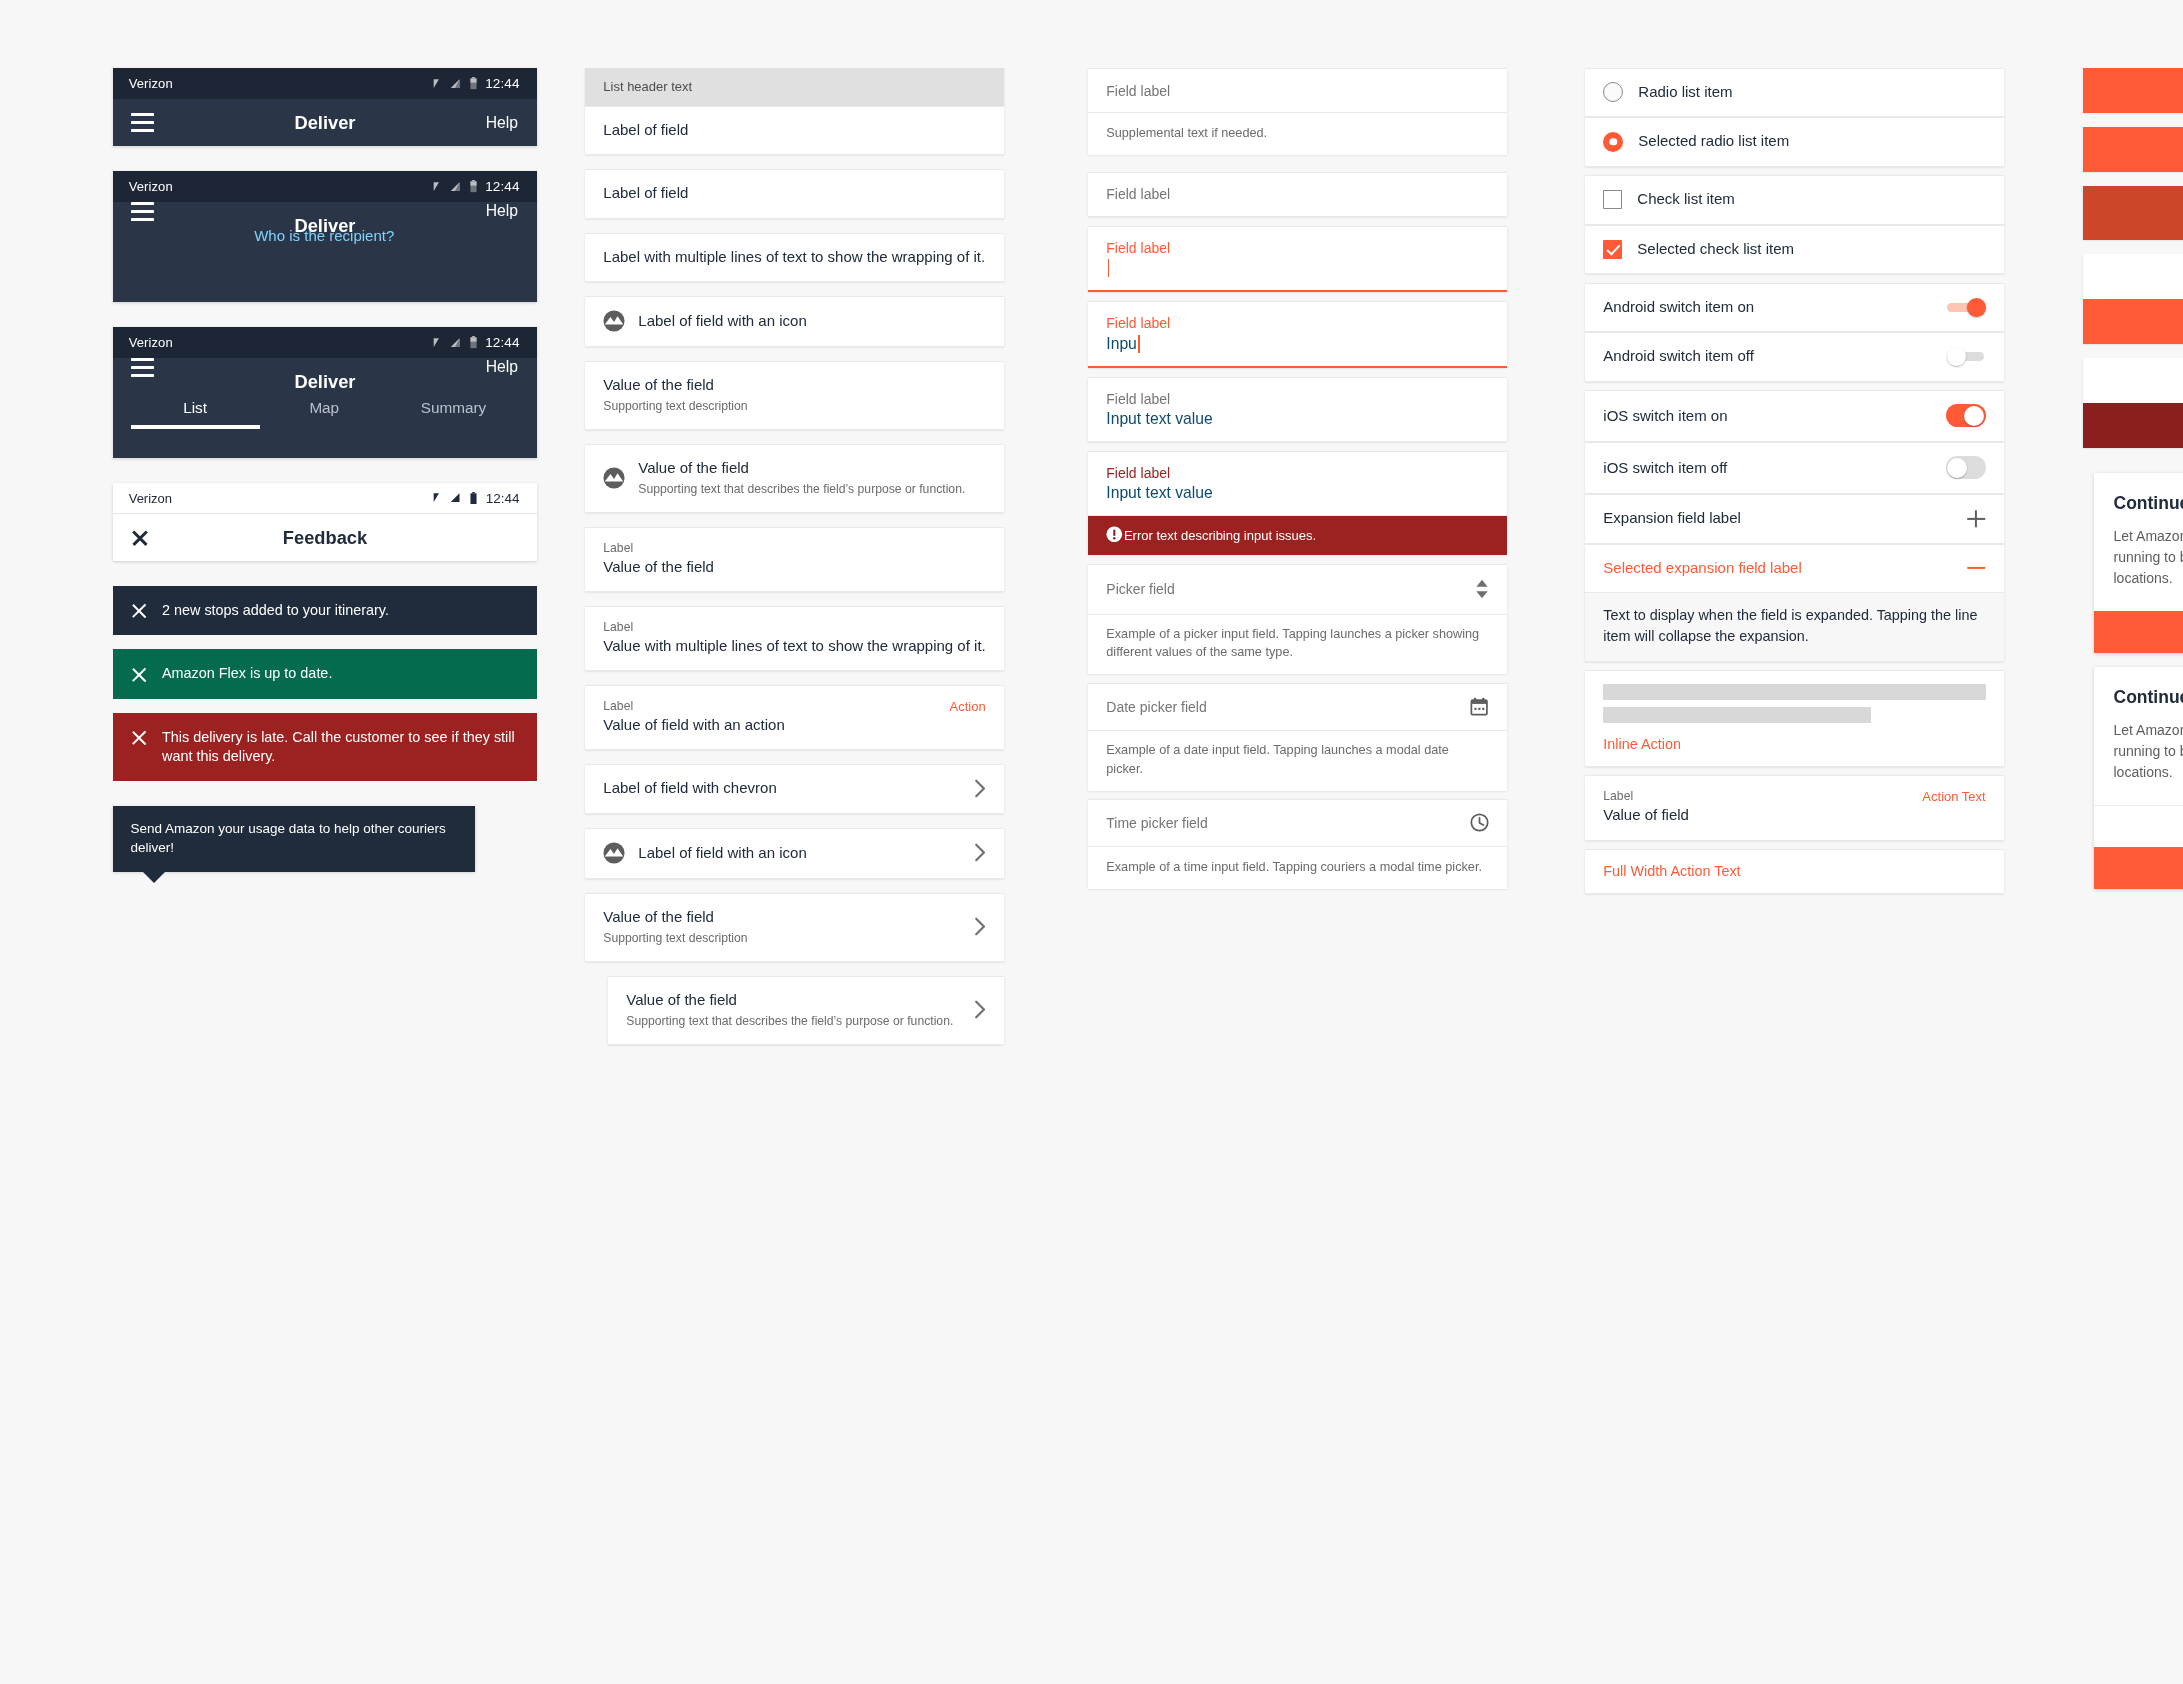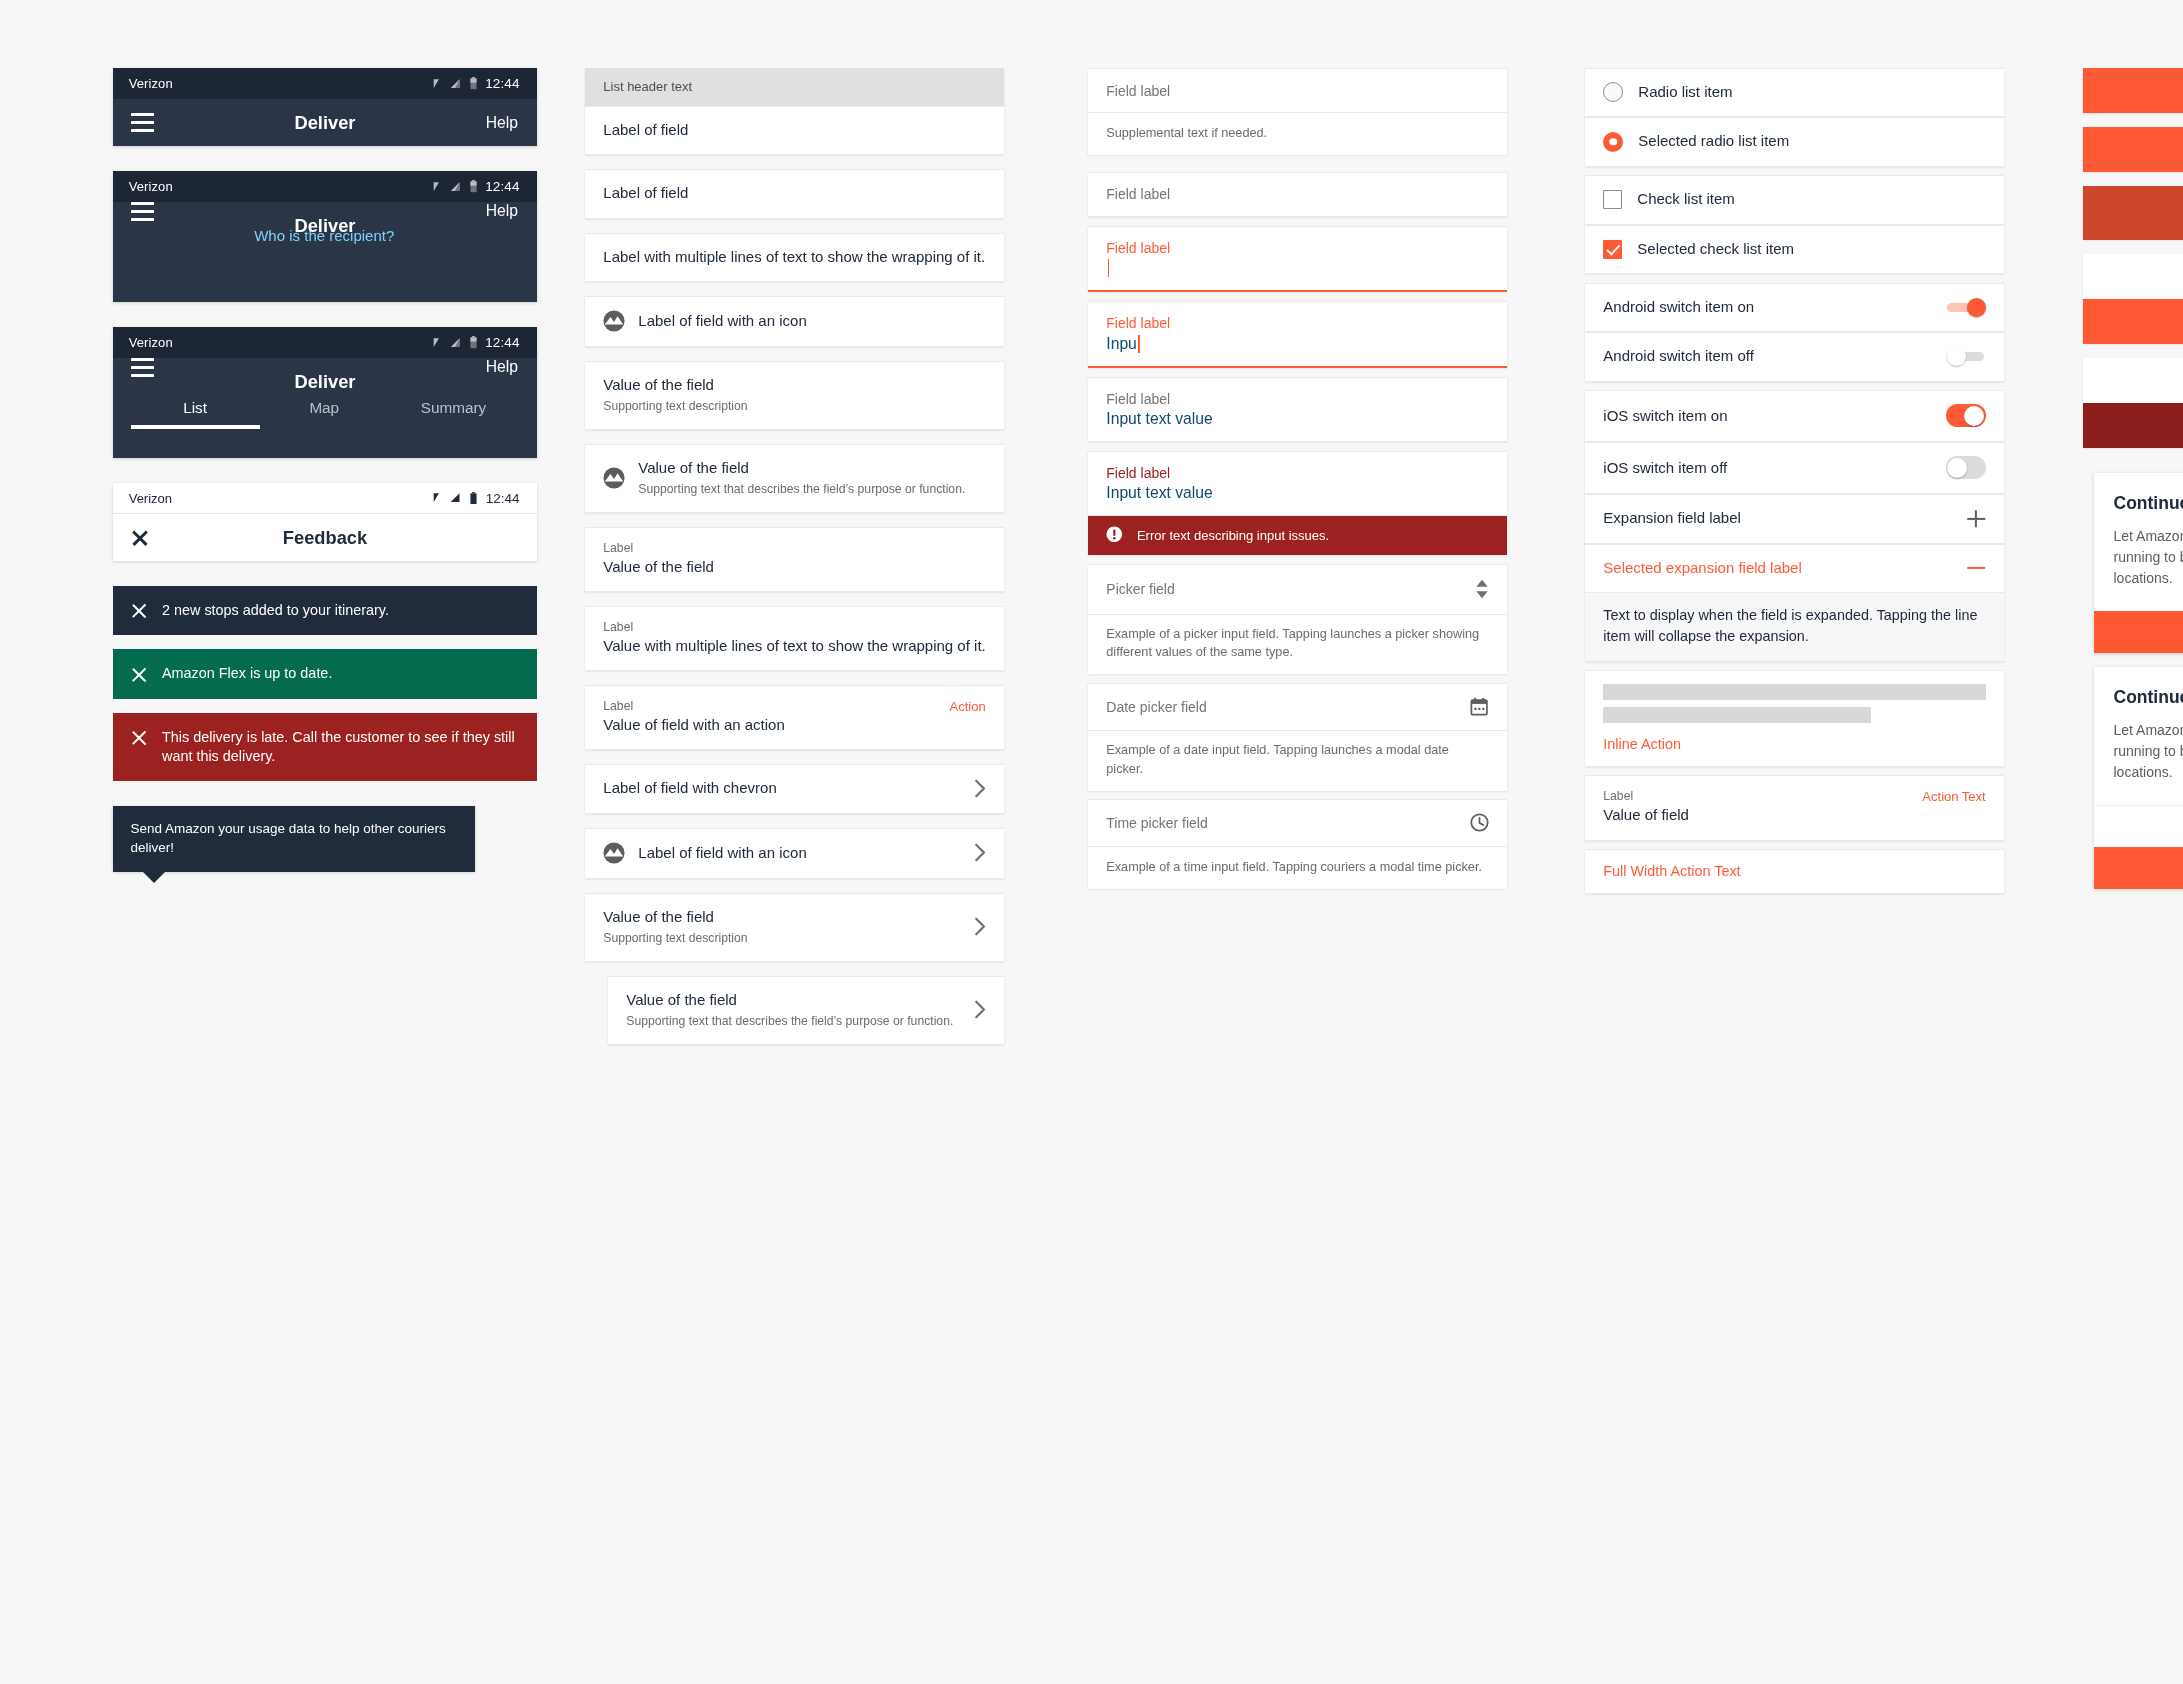--- a/index.html
+++ b/index.html
@@ -148,21 +148,21 @@
   .fld-lbl.err { color: #9b2220; }
   .fld-val { font-size: 15.7px; color: #0c4a6e; margin-top: 3.5px; display: flex; align-items: center; }
   .caret { display: inline-block; width: 1.7px; height: 18.3px; background: #ff5a36; margin-left: 1.3px; }
   .field.focused { border-bottom: 2.6px solid #ff5a36; }
   .helper {
     font-size: 12.7px; line-height: 1.42; color: #6b6b6b;
     padding: 10.5px 18.3px 13px 18.3px;
   }
   .errbar {
     background: #9b2220; color: #ffffff; font-size: 13px;
-    padding: 9.6px 18.3px; display: flex; align-items: center; gap: 14px;
+    padding: 9.6px 18.3px; display: flex; align-items: center; gap: 1px;
   }
 
   
   .radio-o {
     flex: 0 0 20px; width: 20px; height: 20px; border-radius: 50%;
     border: 1.3px solid #8a8a8a; background: #fafafa; margin-right: 15px;
   }
   .radio-s {
     flex: 0 0 20px; width: 20px; height: 20px; border-radius: 50%;
     background: #ff5a36; margin-right: 15px; position: relative;

